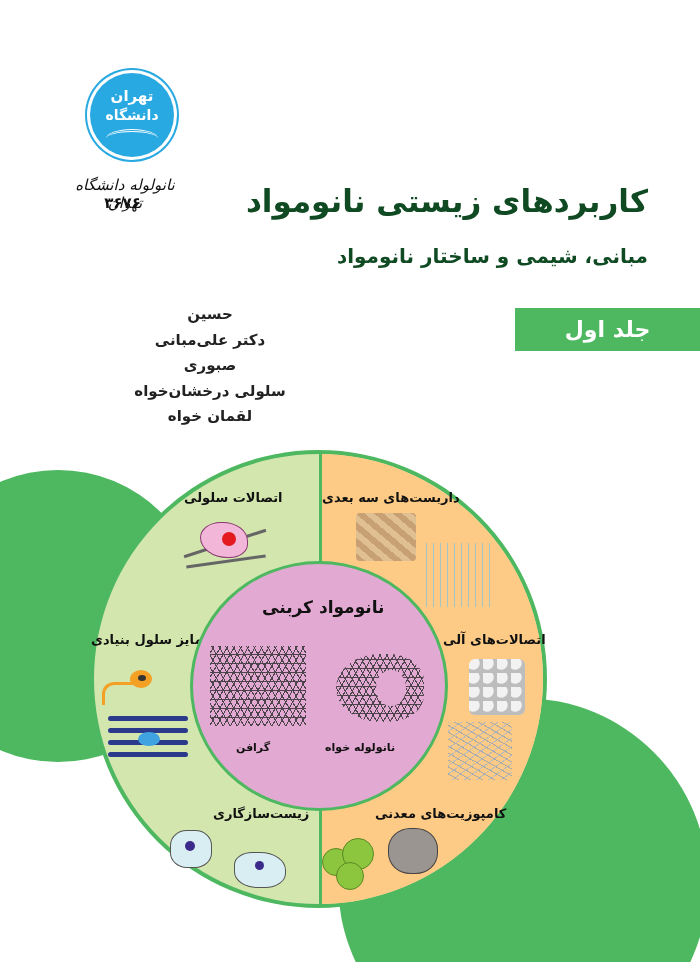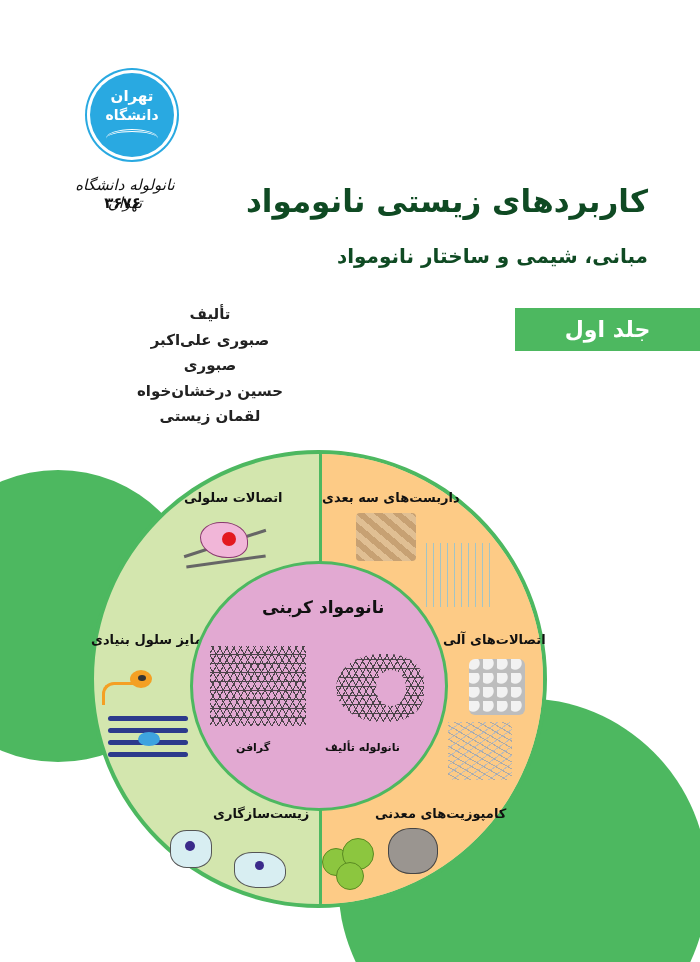--- a/index.html
+++ b/index.html
@@ -56,24 +56,24 @@
   <div class="abs logo-text rtl" style="top:34px;font-size:14px;">دانشگاه</div>
   <div class="abs" style="left:16px;top:56px;width:52px;height:16px;border-top:3px double #fff;border-radius:50% 50% 0 0;"></div>
 </div>
 <div id="publisher" class="abs rtl">نانولوله دانشگاه تهران</div>
 <div id="pubnum" class="abs">۳۶۷۶</div>
 
 <div id="title" class="abs rtl">کاربردهای زیستی نانومواد</div>
 <div id="subtitle" class="abs rtl">مبانی، شیمی و ساختار نانومواد</div>
 
 <div id="authors" class="abs rtl">
-  <div>تألیف</div>
-  <div>صبوری علی‌اکبر صبوری</div>
-  <div>حسین درخشان‌خواه</div>
-  <div>لقمان زیستی</div>
+  <div>حسین</div>
+  <div>دکتر علی‌مبانی صبوری</div>
+  <div>سلولی درخشان‌خواه</div>
+  <div>لقمان خواه</div>
 </div>
 
 <div id="volume" class="abs rtl">جلد اول</div>
 
 <div id="left-circle" class="abs"></div>
 <div id="right-circle" class="abs"></div>
 
 <div id="outer" class="abs">
   <div id="outer-right"></div>
   <div id="divider"></div>
@@ -126,13 +126,13 @@
 <div class="ill" style="left:388px;top:828px;width:48px;height:44px;background:#9a9590;border-radius:45%;border:1px solid #444;"></div>
 
 <div id="inner" class="abs"></div>
 <div class="abs in-lbl rtl" style="left:262px;top:597px;font-size:17px;">نانومواد کربنی</div>
 <div class="ill hex" style="left:210px;top:646px;width:96px;height:80px;opacity:0.85;"></div>
 <div class="ill" style="left:330px;top:650px;width:100px;height:80px;">
   <div class="hex" style="position:absolute;left:6px;top:4px;width:88px;height:68px;border-radius:50% 40% 40% 50%;opacity:0.85;"></div>
   <div style="position:absolute;left:46px;top:20px;width:30px;height:36px;background:#e2a9d2;border-radius:50%;"></div>
 </div>
 <div class="abs in-lbl rtl" style="left:236px;top:741px;">گرافن</div>
-<div class="abs in-lbl rtl" style="left:325px;top:741px;">نانولوله تألیف</div>
+<div class="abs in-lbl rtl" style="left:325px;top:741px;">نانولوله خواه</div>
 
 </body></html>

